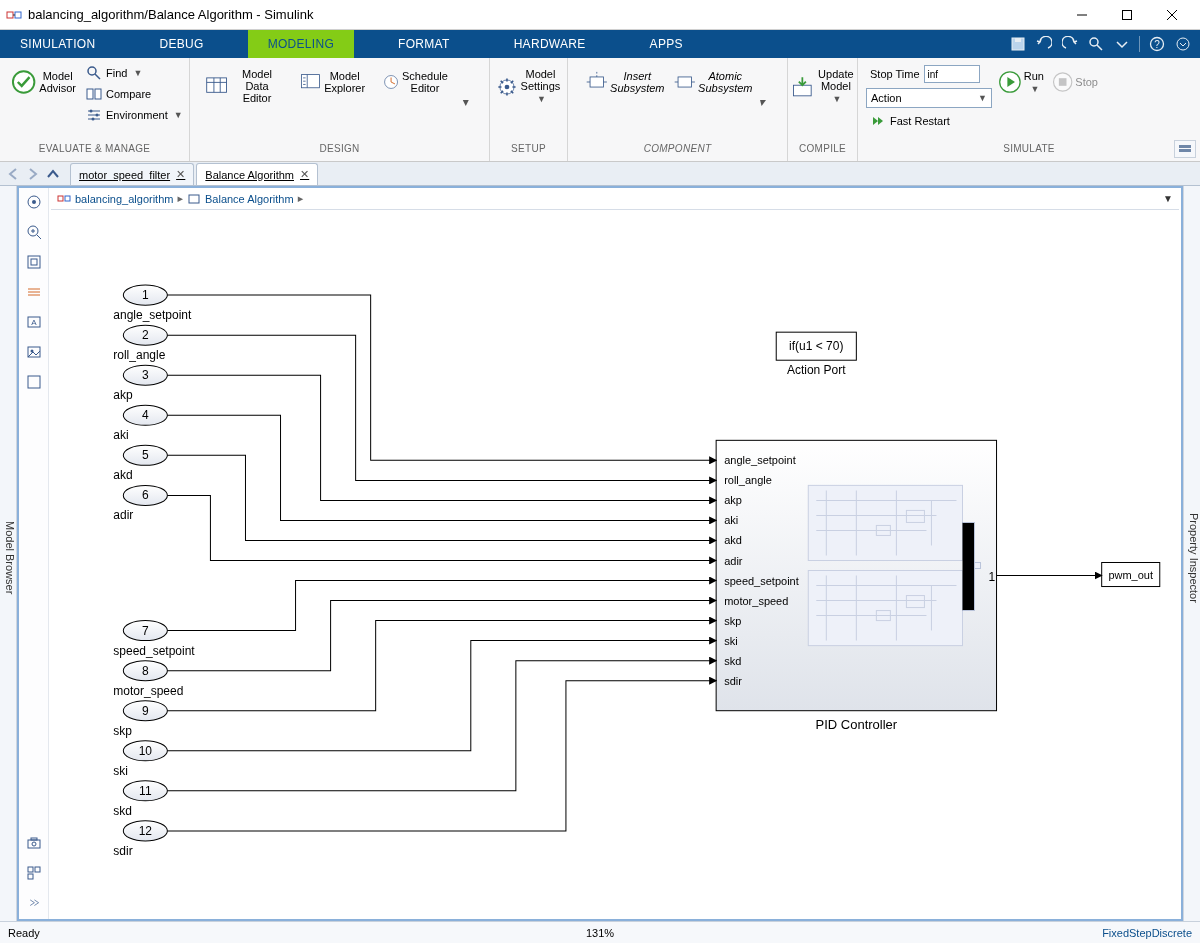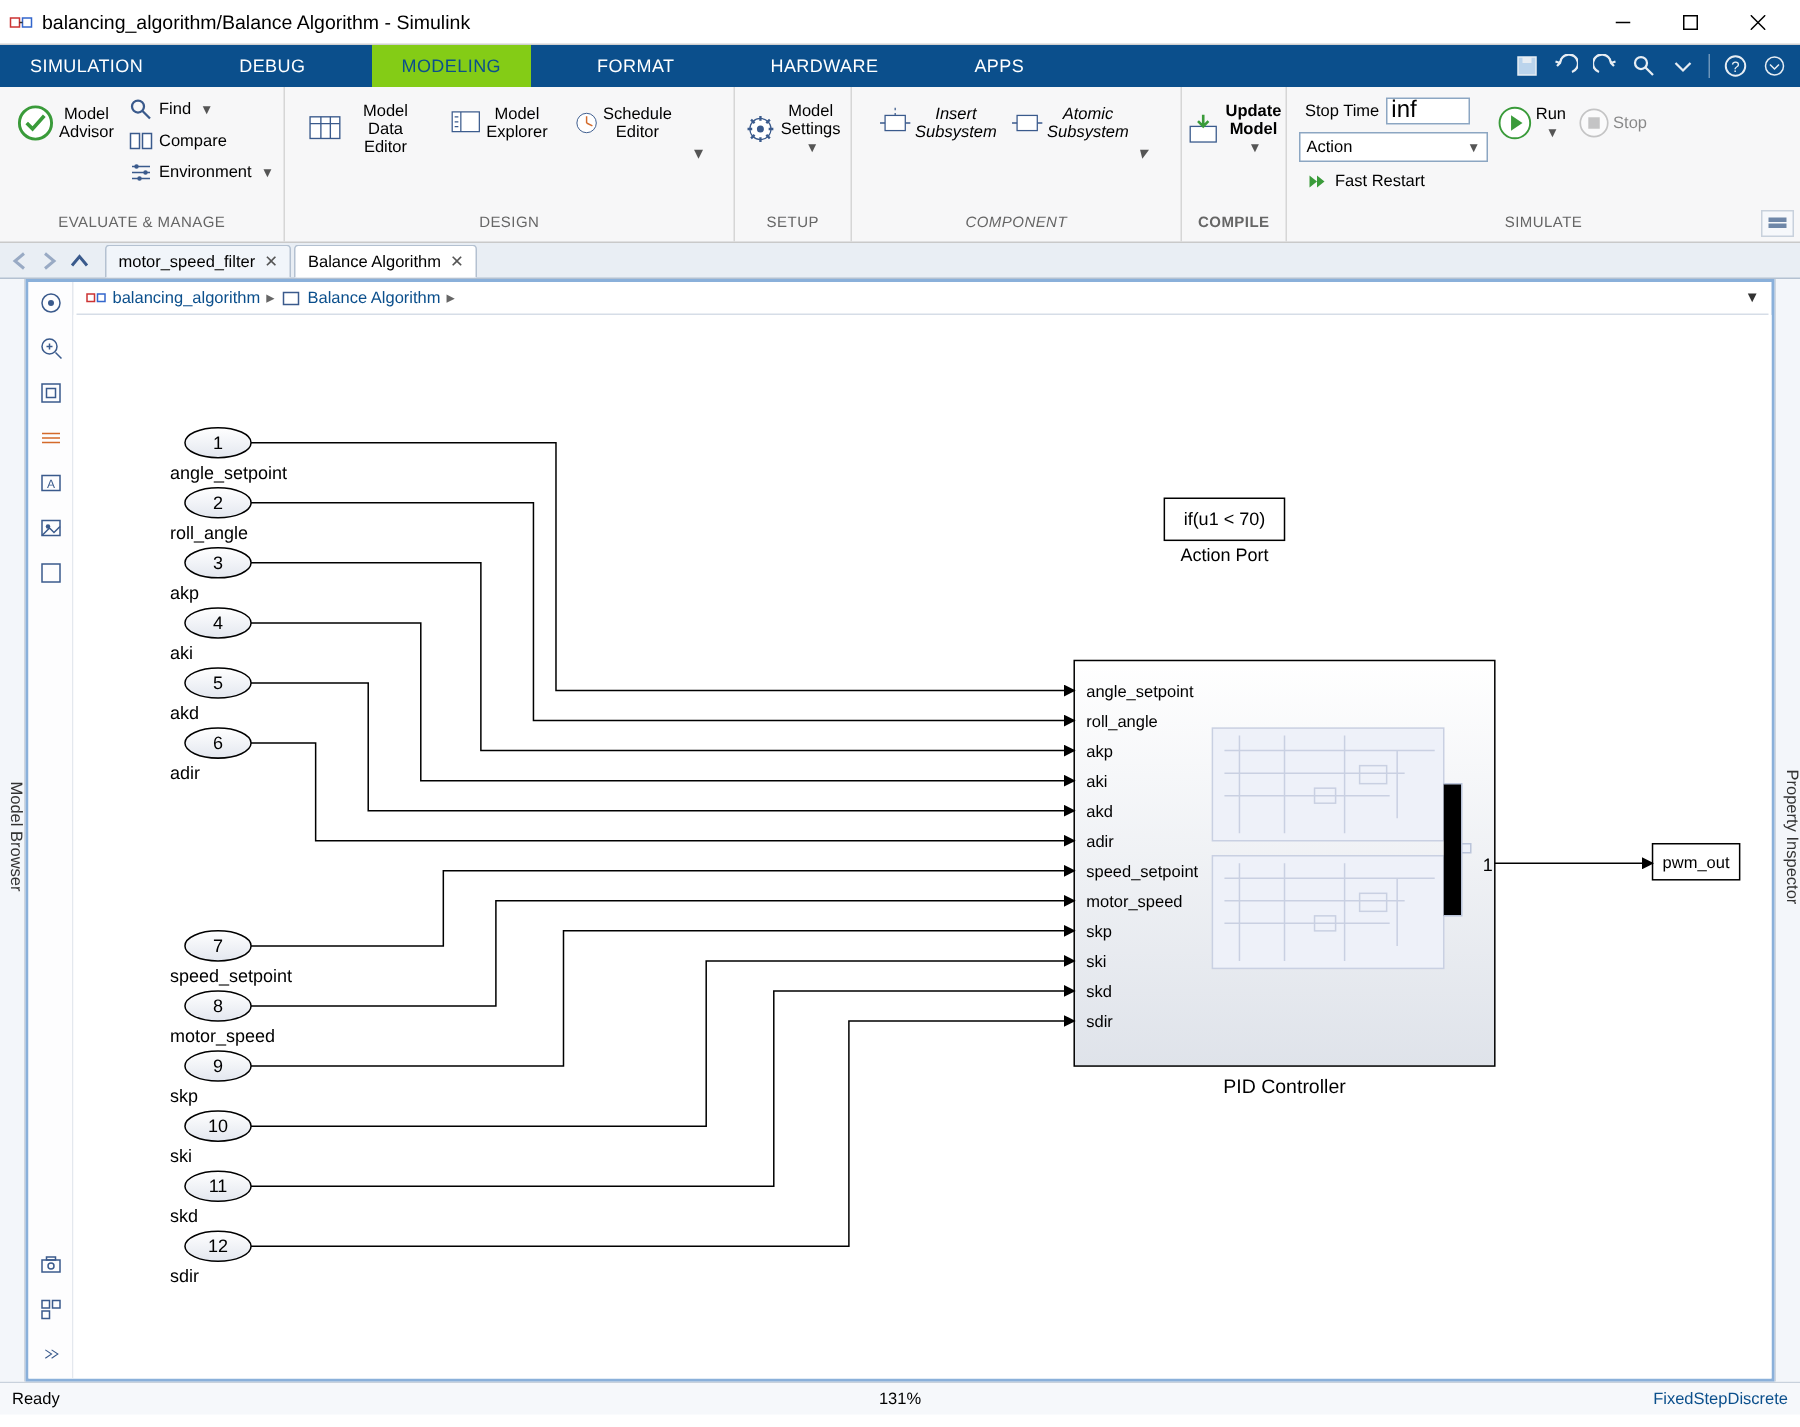--- a/index.html
+++ b/index.html
@@ -21,21 +21,21 @@
   .section { border-right:1px solid #d6d6d6; display:flex; flex-direction:column; padding:2px 0 0; }
   .section .body { flex:1; display:flex; align-items:flex-start; padding:4px 8px; gap:4px;}
   .section .foot { height:18px; text-align:center; font-size:10px; color:#666; letter-spacing:0.3px;}
   .bigbtn { display:flex; flex-direction:row; align-items:center; justify-content:flex-start; width:70px; padding:4px 2px; text-align:center; gap:2px;}
   .bigbtn .ico { width:28px; height:28px; }
   .bigbtn .lbl { font-size:11px; line-height:12px; }
   .sm-col { display:flex; flex-direction:column; gap:3px; }
   .smbtn { display:flex; align-items:center; gap:4px; font-size:11px; padding:1px 4px; white-space:nowrap;}
   .dd-arrow{ font-size:9px; color:#555; margin-left:2px;}
   .stoptime-row { display:flex; align-items:center; gap:4px; font-size:11px; padding:1px 4px; }
-  .stoptime-row input { width:56px; height:18px; border:1px solid #8ca6c2; padding:0 3px; font-size:16px;}
+  .stoptime-row input { width:56px; height:18px; border:1px solid #8ca6c2; padding:0 3px; font-size:10px;}
   .sim-select { width:126px; height:20px; border:1px solid #8ca6c2; background:#fff; display:flex; align-items:center; padding:0 4px; font-size:11px; justify-content:space-between;}
   
   .doctabs{ height:24px; background:#e9eef4; display:flex; align-items:flex-end; padding-left:70px; border-bottom:1px solid #b4c1d1; position:relative;}
   .navarrows{ position:absolute; left:4px; top:0; height:24px; display:flex; align-items:center; gap:2px;}
   .navarrow{ width:18px; height:18px; display:flex; align-items:center; justify-content:center; }
   .doctab { height:22px; border:1px solid #b4c1d1; border-bottom:none; border-radius:3px 3px 0 0; background:#f1f5fa; display:flex; align-items:center; padding:0 8px; gap:6px; font-size:11px; margin-right:2px;}
   .doctab.active { background:#fff; }
   .doctab .x { font-size:11px; color:#555; }
   
   .mainwrap{ position:relative; height:735px; display:flex; }
@@ -258,21 +258,21 @@
             <path d="M2 14 H6 M22 14 H26" stroke="#3a5a8c"></path>
           </svg>
         <div class="lbl" style="white-space:pre-line">Atomic
 Subsystem</div>
       </div>
       <div style="width:14px; align-self:center; color:#555;">▾</div>
     </div>
     <div class="foot">COMPONENT</div>
   </div>
 
-  <div class="section" style="width:70px;font-weight:bold;">
+  <div class="section" style="width:70px;">
     <div class="body" style="justify-content:center;">
       <div class="bigbtn">
         <svg class="ico" viewBox="0 0 28 28">
             <rect x="4" y="12" width="20" height="12" fill="#fff" stroke="#3a5a8c"></rect>
             <path d="M14 3 V12 M10 8 L14 12 L18 8" fill="none" stroke="#3a9b3a" stroke-width="2"></path>
           </svg>
         <div class="lbl"><span style="white-space:pre-line">Update
 Model</span> <span class="dd-arrow">▼</span></div>
       </div>
     </div>
@@ -309,21 +309,21 @@
             <circle cx="14" cy="14" r="12" fill="#fff" stroke="#888" stroke-width="1.5"></circle>
             <rect x="9" y="9" width="10" height="10" fill="#888"></rect>
           </svg>
         <div class="lbl">Stop</div>
       </div>
     </div>
     <div class="foot">SIMULATE</div>
   </div>
 </div>
 
-<div style="position:relative;">
+<div style="position:relative;text-decoration:underline;">
 <div class="doctabs">
   <div class="navarrows">
     <div class="navarrow" style="opacity:.45">
           <svg width="14" height="14">
             <path d="M10 2 L4 7 L10 12" fill="none" stroke="#3a5a8c" stroke-width="2"></path>
           </svg>
         </div>
     <div class="navarrow" style="opacity:.45">
           <svg width="14" height="14">
             <path d="M4 2 L10 7 L4 12" fill="none" stroke="#3a5a8c" stroke-width="2"></path>

